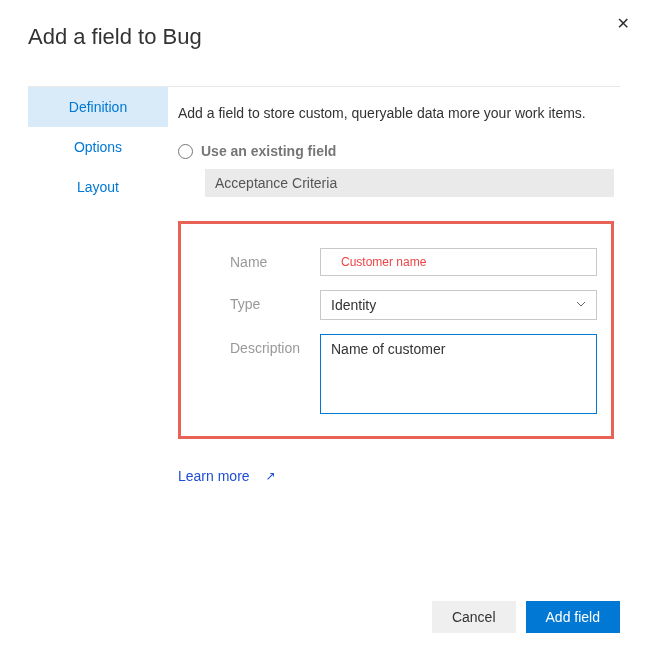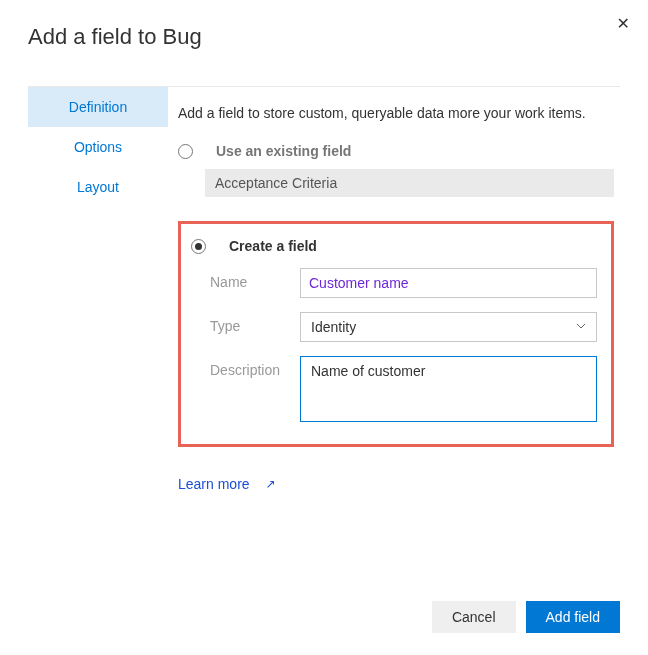--- a/index.html
+++ b/index.html
@@ -7,36 +7,36 @@
     .dialog { width: 100%; height: 100%; padding: 20px 28px; }
     .close-btn { position: absolute; top: 14px; right: 18px; font-size: 16px; color: #333; cursor: pointer; background: none; border: none; }
     .title { font-size: 22px; font-weight: 400; color: #333; margin-bottom: 36px; margin-top: 4px; }
     .hr { border: none; border-top: 1px solid #e8e8e8; margin-bottom: 0; }
     .body { display: flex; }
     .sidebar { width: 140px; flex-shrink: 0; padding-top: 0; }
     .nav-item { display: block; padding: 12px 16px; font-size: 14px; color: #0078d4; cursor: pointer; text-align: center; background: none; border: none; width: 100%; }
     .nav-item.active { background: #d9eaf8; }
     .main { flex: 1; padding: 18px 6px 0 10px; }
     .intro { font-size: 14px; color: #333; margin-bottom: 22px; }
-    .radio-row { display: flex; align-items: center; gap: 23px; margin-bottom: 10px; }
+    .radio-row { display: flex; align-items: center; gap: 8px; margin-bottom: 10px; }
     .radio { width: 15px; height: 15px; border-radius: 50%; border: 1px solid #767676; display: inline-block; position: relative; flex-shrink: 0; }
     .radio.selected::after { content: ""; position: absolute; width: 7px; height: 7px; background: #333; border-radius: 50%; top: 3px; left: 3px; }
     .radio-label { font-size: 14px; font-weight: 600; color: #767676; }
     .radio-label.active { color: #333; }
     .existing-field { margin-left: 27px; margin-bottom: 24px; }
     .existing-input { width: 100%; padding: 6px 10px; font-size: 14px; background: #eaeaea; border: none; color: #555; }
     .highlight-box { border: 3px solid #e86255; padding: 14px 14px 22px 10px; margin-bottom: 28px; }
-    .form-row { display: flex; align-items: flex-start; margin-top: 14px; margin-left: 19px; }
+    .form-row { display: flex; align-items: flex-start; margin-top: 14px; margin-left: 39px; }
     .form-row:first-of-type { margin-top: 10px; }
     .form-label { width: 90px; font-size: 14px; color: #999; padding-top: 6px; flex-shrink: 0; }
-    .text-input { flex: 1; padding: 6px 8px; font-size: 14px; border: 1px solid #c8c8c8; color: #6d28d9; }
+    .text-input { flex: 1; padding: 6px 20px; font-size: 12px; border: 1px solid #c8c8c8; color: #ef4444; }
     .select-wrap { flex: 1; position: relative; }
     .select { width: 100%; padding: 6px 10px; font-size: 14px; border: 1px solid #c8c8c8; color: #333; background: #fff; appearance: none; }
     .chevron { position: absolute; right: 10px; top: 50%; transform: translateY(-50%); pointer-events: none; }
-    .textarea { flex: 1; padding: 6px 10px; font-size: 14px; border: 1px solid #0078d4; color: #333; height: 66px; resize: none; font-family: inherit; }
+    .textarea { flex: 1; padding: 6px 10px; font-size: 14px; border: 1px solid #0078d4; color: #333; height: 80px; resize: none; font-family: inherit; }
     .learn-more { color: #1d4ed8; font-size: 14px; text-decoration: none; display: inline-flex; align-items: center; gap: 16px; margin-left: 0; }
     .external-icon { font-size: 12px; }
     .footer { position: absolute; bottom: 22px; right: 28px; display: flex; gap: 10px; }
     .btn { padding: 8px 20px; font-size: 14px; border: none; cursor: pointer; }
     .btn-primary { background: #0078d4; color: #fff; }
     .btn-secondary { background: #efefef; color: #333; }
   </style>
 </head>
 <body>
 
@@ -57,24 +57,20 @@
 
       <div class="radio-row">
         <span class="radio"></span>
         <span class="radio-label">Use an existing field</span>
       </div>
       <div class="existing-field">
         <input class="existing-input" readonly="" value="Acceptance Criteria" style="">
       </div>
 
       <div class="highlight-box">
-        <div class="radio-row">
-          <span class="radio selected"></span>
-          <span class="radio-label active">Create a field</span>
-        </div>
 
         <div class="form-row">
           <label class="form-label">Name</label>
           <input class="text-input" value="Customer name" style="">
         </div>
 
         <div class="form-row">
           <label class="form-label">Type</label>
           <div class="select-wrap">
             <select class="select">

